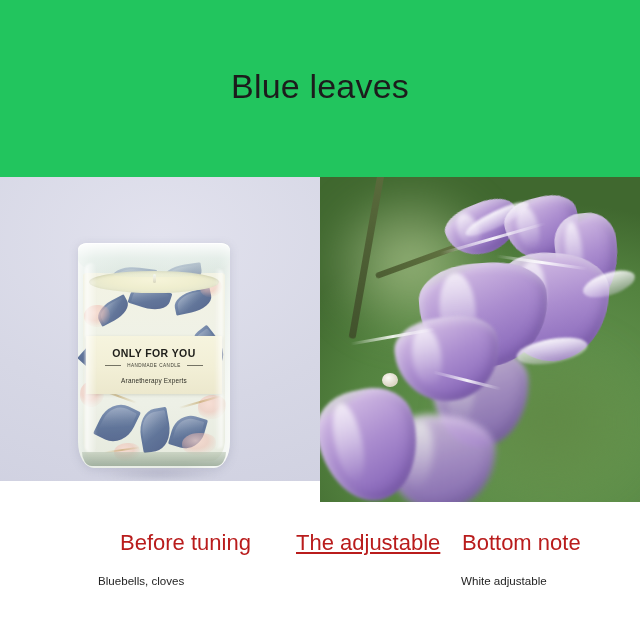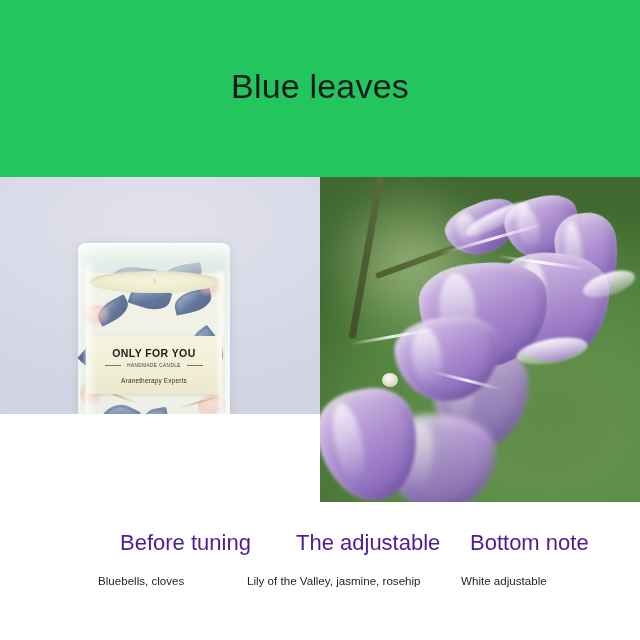--- a/index.html
+++ b/index.html
@@ -53,21 +53,21 @@
     left: 0; top: 177px;
     width: 640px;
     height: 325px;
     display: flex;
   }
 
   
   .candle-panel {
     position: relative;
     width: 320px;
-    height: 237px;
+    height: 304px;
     overflow: hidden;
     background:
       radial-gradient(130% 100% at 50% 20%, #e2e2ee 0%, #d6d7e5 55%, #cfd0e0 100%);
   }
   .candle-shadow {
     position: absolute;
     left: 50%;
     top: 288px;
     width: 172px;
     height: 18px;
@@ -354,36 +354,36 @@
     position: absolute;
     left: 0; top: 502px;
     width: 640px;
     height: 138px;
     background: #ffffff;
   }
   .note-heading {
     position: absolute;
     font-size: 22px;
     font-weight: 400;
-    color: #4c1d95;
+    color: #b91c1c;
     line-height: 26px;
     white-space: nowrap;
   }
   .note-detail {
     position: absolute;
     font-size: 11.6px;
     font-weight: 400;
     color: #242424;
     line-height: 16px;
     white-space: nowrap;
     text-align: center;
   }
   .nh-0 { left: 120px; top: 28px; }
-  .nh-1 { left: 296px; top: 28px; }
-  .nh-2 { left: 462px; top: 28px; margin-left: 8px; }
+  .nh-1 { left: 296px; top: 28px; text-decoration: underline; }
+  .nh-2 { left: 462px; top: 28px; }
   .nd-0 { left: 98px;  top: 71px; }
   .nd-1 { left: 247px; top: 71px; }
   .nd-2 { left: 461px; top: 71px; }
 </style>
 </head>
 <body>
 
 <div class="header">
   <div class="product-title">Blue leaves</div>
 </div>
@@ -468,15 +468,14 @@
     <div class="bud" style="left:62px; top:196px; width:16px; height:14px;"></div>
   </div>
 </div>
 
 <div class="notes">
   <div class="note-heading nh-0">Before tuning</div>
   <div class="note-heading nh-1">The adjustable</div>
   <div class="note-heading nh-2">Bottom note</div>
 
   <div class="note-detail nd-0">Bluebells, cloves</div>
-  <div class="note-detail nd-1">Lily of the Valley, jasmine, rosehip</div>
   <div class="note-detail nd-2">White adjustable</div>
 </div>
 
 </body></html>

